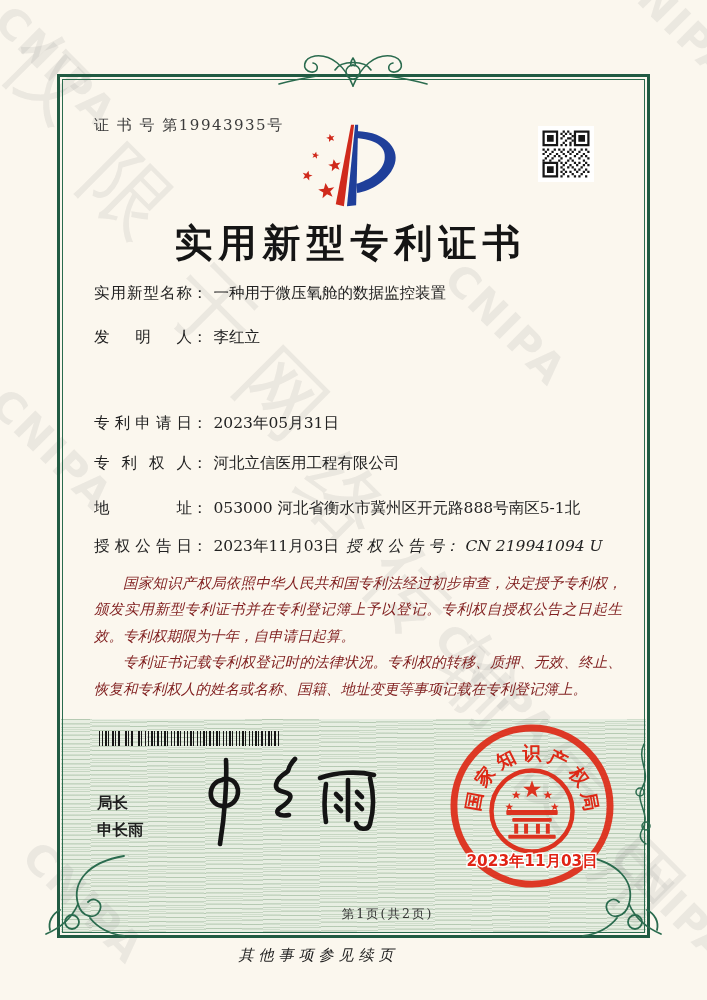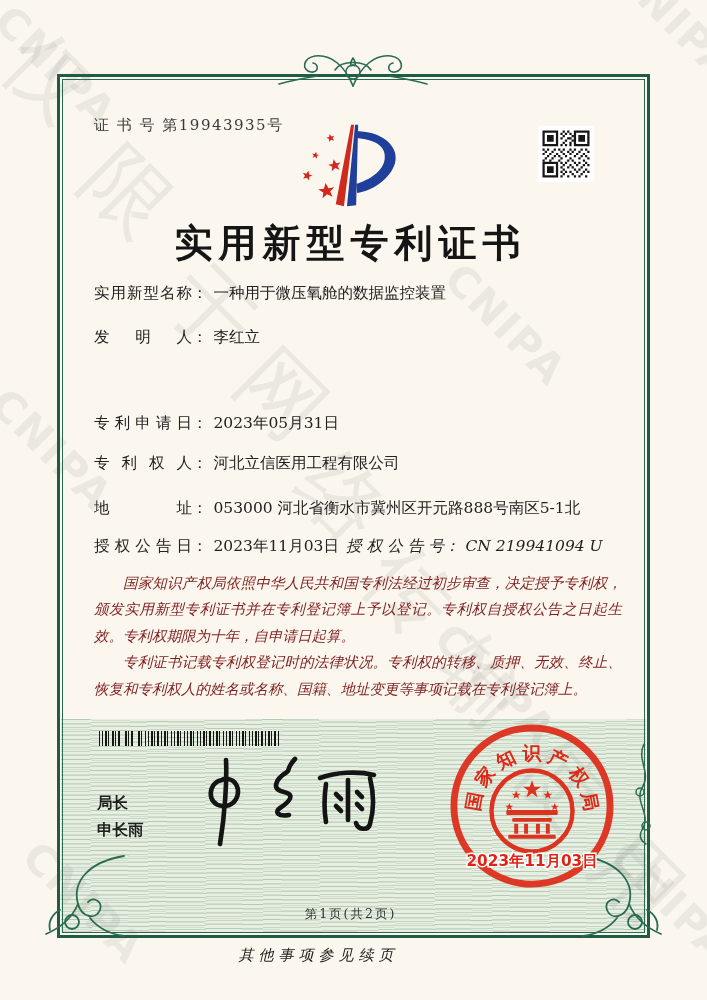--- a/index.html
+++ b/index.html
@@ -36,21 +36,21 @@
   .paras{position:absolute;left:94px;top:570px;width:528px;font-size:14.5px;line-height:1.82;
          color:#7f1d1d;text-align:justify;font-style:italic;}
   .paras p{margin:0;text-indent:2em;}
   .barcode{position:absolute;left:99px;top:731px;width:180px;height:15px;
         background:repeating-linear-gradient(90deg,#161616 0 1.5px,transparent 1.5px 3px,#161616 3px 4px,transparent 4px 6.5px);}
   .signer{position:absolute;left:97px;font-family:"DejaVu Sans","Liberation Sans",sans-serif;
           font-size:15.5px;font-weight:600;color:#1f1f1f;}
   .signature{position:absolute;left:192px;top:746px;width:208px;height:106px;}
   .seal{position:absolute;left:448px;top:714px;width:168px;height:190px;}
   .page-no{position:absolute;left:57px;top:906px;width:587px;text-align:center;
-           font-size:12.5px;letter-spacing:2px;color:#333;z-index:6;}
+           font-size:12.5px;letter-spacing:2px;color:#333;z-index:6;padding-left:37px;}
   .cont-note{position:absolute;left:0;top:946px;width:637px;text-align:center;
              font-size:15px;letter-spacing:5px;font-style:italic;color:#222;}
   .green-stroke{stroke:#2a6b4e;fill:none;stroke-linecap:round;}
 </style>
 </head>
 <body>
 
 <div class="page">
 
   <span class="wm wm-char" style="left:8px;top:35px">仅</span>

